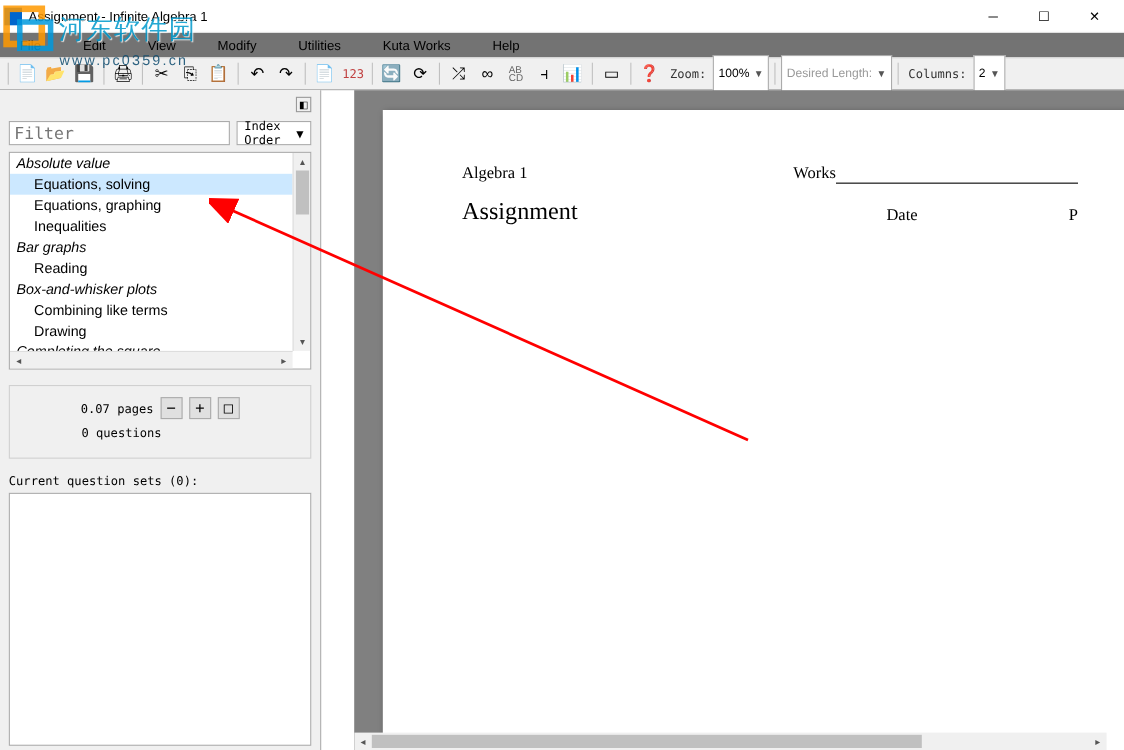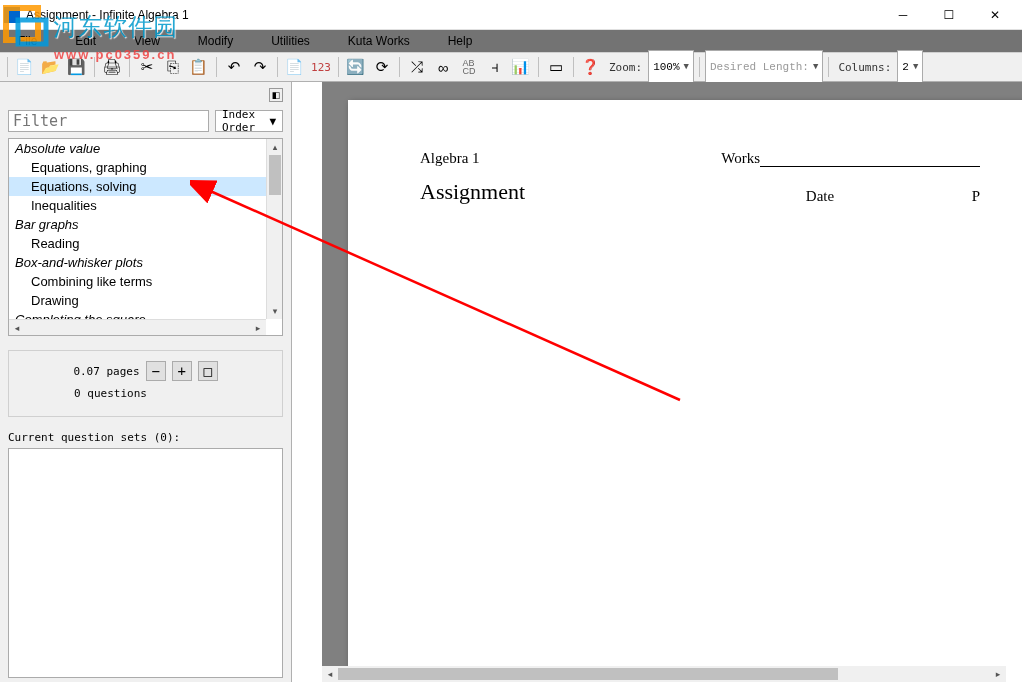--- a/index.html
+++ b/index.html
@@ -14,21 +14,21 @@
 
 
 .menubar { height: 22px; display: flex; align-items: center; padding: 0 8px; gap: 18px; background: #737373; }
 .menubar .menuitem { padding: 2px 10px; font-size: 12px; color: #000; }
 
 
 .toolbar { height: 30px; background: #f0f0f0; display: flex; align-items: center; padding: 0 4px; gap: 2px; border-top: 1px solid #d0d0d0; border-bottom: 1px solid #b0b0b0; }
 .toolbar .sep { width: 1px; height: 20px; background: #c0c0c0; margin: 0 3px; }
 .toolbar .tbtn { width: 24px; height: 24px; display: flex; align-items: center; justify-content: center; font-size: 15px; border: 1px solid transparent; }
 .toolbar .tlabel { font-family: monospace; font-size: 11px; padding: 0 4px; color: #333; }
-.toolbar .tsel { height: 34px; border: 1px solid #ababab; background: #fff; display: flex; align-items: center; padding: 0 4px; font-family: Liberation Mono, monospace; font-size: 11px; gap: 4px; }
+.toolbar .tsel { height: 34px; border: 1px solid #ababab; background: #fff; display: flex; align-items: center; padding: 0 4px; font-family: Liberation Sans, sans-serif; font-size: 11px; gap: 4px; }
 .toolbar .tsel.dis { color: #999; }
 .toolbar .drop { font-size: 9px; color: #555; }
 
 
 .main { display: flex; height: 600px; }
 
 
 .sidebar { width: 292px; background: #f0f0f0; border-right: 1px solid #b0b0b0; display: flex; flex-direction: column; padding: 4px; }
 .sidebar-hdr { display: flex; justify-content: flex-end; padding: 2px 4px; }
 .sidebar-hdr .smbtn { width: 14px; height: 14px; border: 1px solid #999; font-size: 9px; display: flex; align-items: center; justify-content: center; }
@@ -65,21 +65,21 @@
 .page .dt { font-size: 15px; display: flex; align-items: flex-end; }
 .page .dt .uline { width: 130px; }
 .docarea .scroll-h { position: absolute; left: 0; bottom: 0; right: 16px; height: 16px; background: #f0f0f0; }
 .docarea .scroll-h .thumb { position: absolute; left: 16px; top: 2px; width: 500px; height: 12px; background: #c0c0c0; }
 .docarea .scroll-h .arr { position: absolute; width: 16px; height: 16px; font-size: 9px; display: flex; align-items: center; justify-content: center; color: #555; }
 
 
 .watermark { position: absolute; top: 2px; left: 0; z-index: 100; opacity: 0.85; pointer-events: none; }
 .watermark .logo { display: inline-block; vertical-align: middle; }
 .watermark .wtxt { font-size: 24px; font-weight: normal; color: #0099cc; font-family: "Microsoft YaHei", Arial; vertical-align: middle; text-shadow: 1px 1px 1px #fff; letter-spacing: 1px; text-align: center; }
-.watermark .wurl { font-size: 13px; color: #ef4444; letter-spacing: 2px; margin-left: 54px; margin-top: -4px; font-weight: bold; }
+.watermark .wurl { font-size: 13px; color: #0c4a6e; letter-spacing: 2px; margin-left: 54px; margin-top: -4px; font-weight: normal; }
 
 
 .arrow-svg { position: absolute; top: 140px; left: 190px; z-index: 50; pointer-events: none; }
 </style>
 </head>
 <body>
 
 <div class="watermark">
   <span class="logo">
     <svg width="50" height="46">
@@ -168,22 +168,22 @@
     <div class="filter-row">
       <input class="filter-input" placeholder="Filter" style="">
       <div class="order-sel">
           <span>Index Order</span>
           <span class="drop">▼</span>
         </div>
     </div>
     <div class="topic-list">
       <div class="topic-inner" id="topics">
           <div class="topic-cat">Absolute value</div>
+          <div class="topic-item sel">Equations, solving</div>
           <div class="topic-item">Equations, graphing</div>
-          <div class="topic-item sel">Equations, solving</div>
           <div class="topic-item">Inequalities</div>
           <div class="topic-cat">Bar graphs</div>
           <div class="topic-item">Reading</div>
           <div class="topic-cat">Box-and-whisker plots</div>
           <div class="topic-item">Combining like terms</div>
           <div class="topic-item">Drawing</div>
           <div class="topic-cat">Completing the square</div>
         </div>
       <div class="topic-scroll-v">
         <div class="arr" style="top:0">▴</div>

